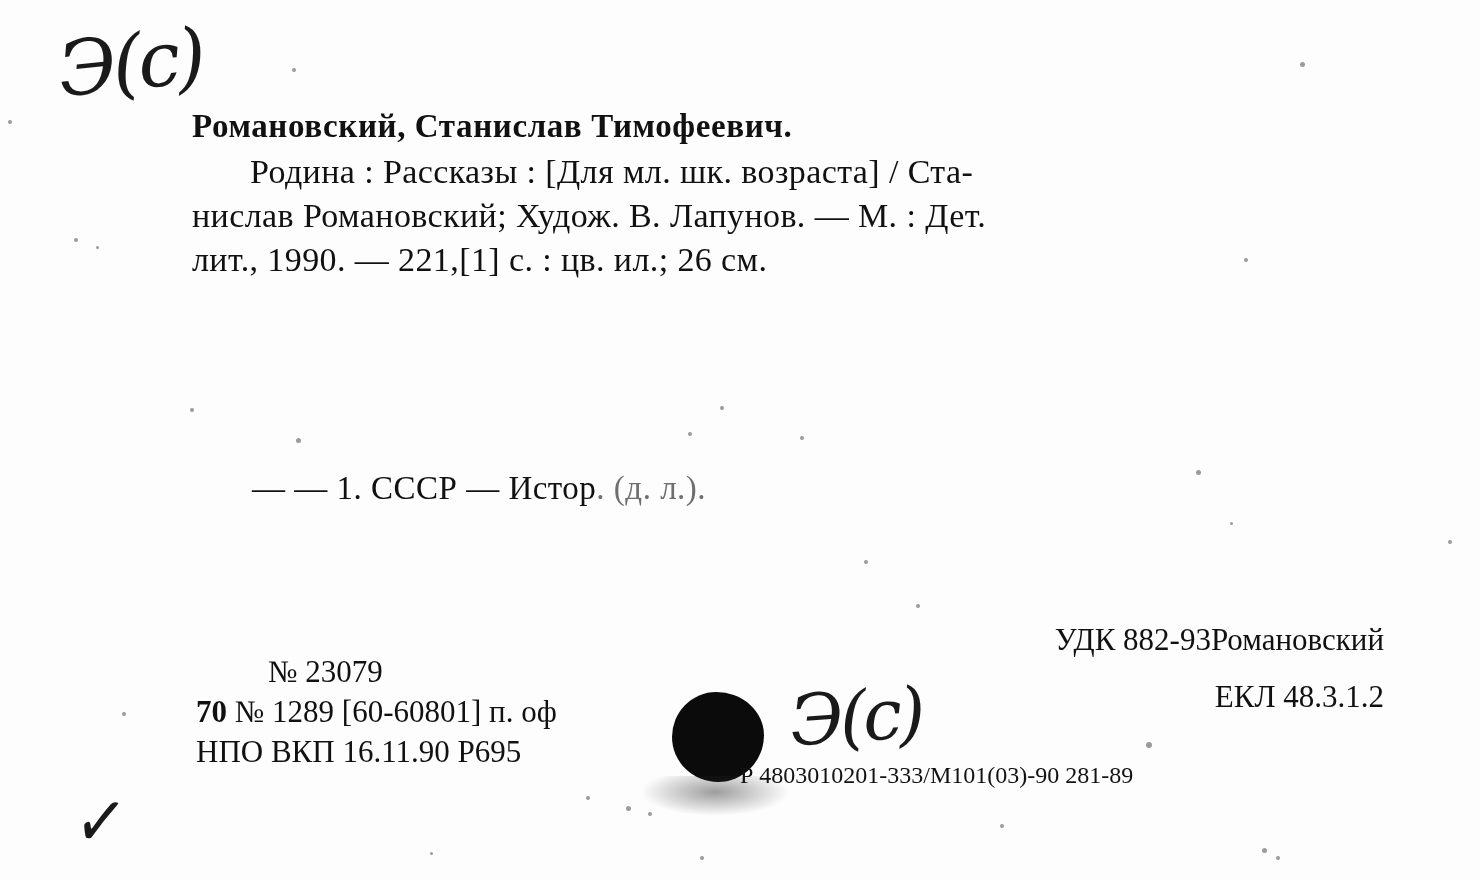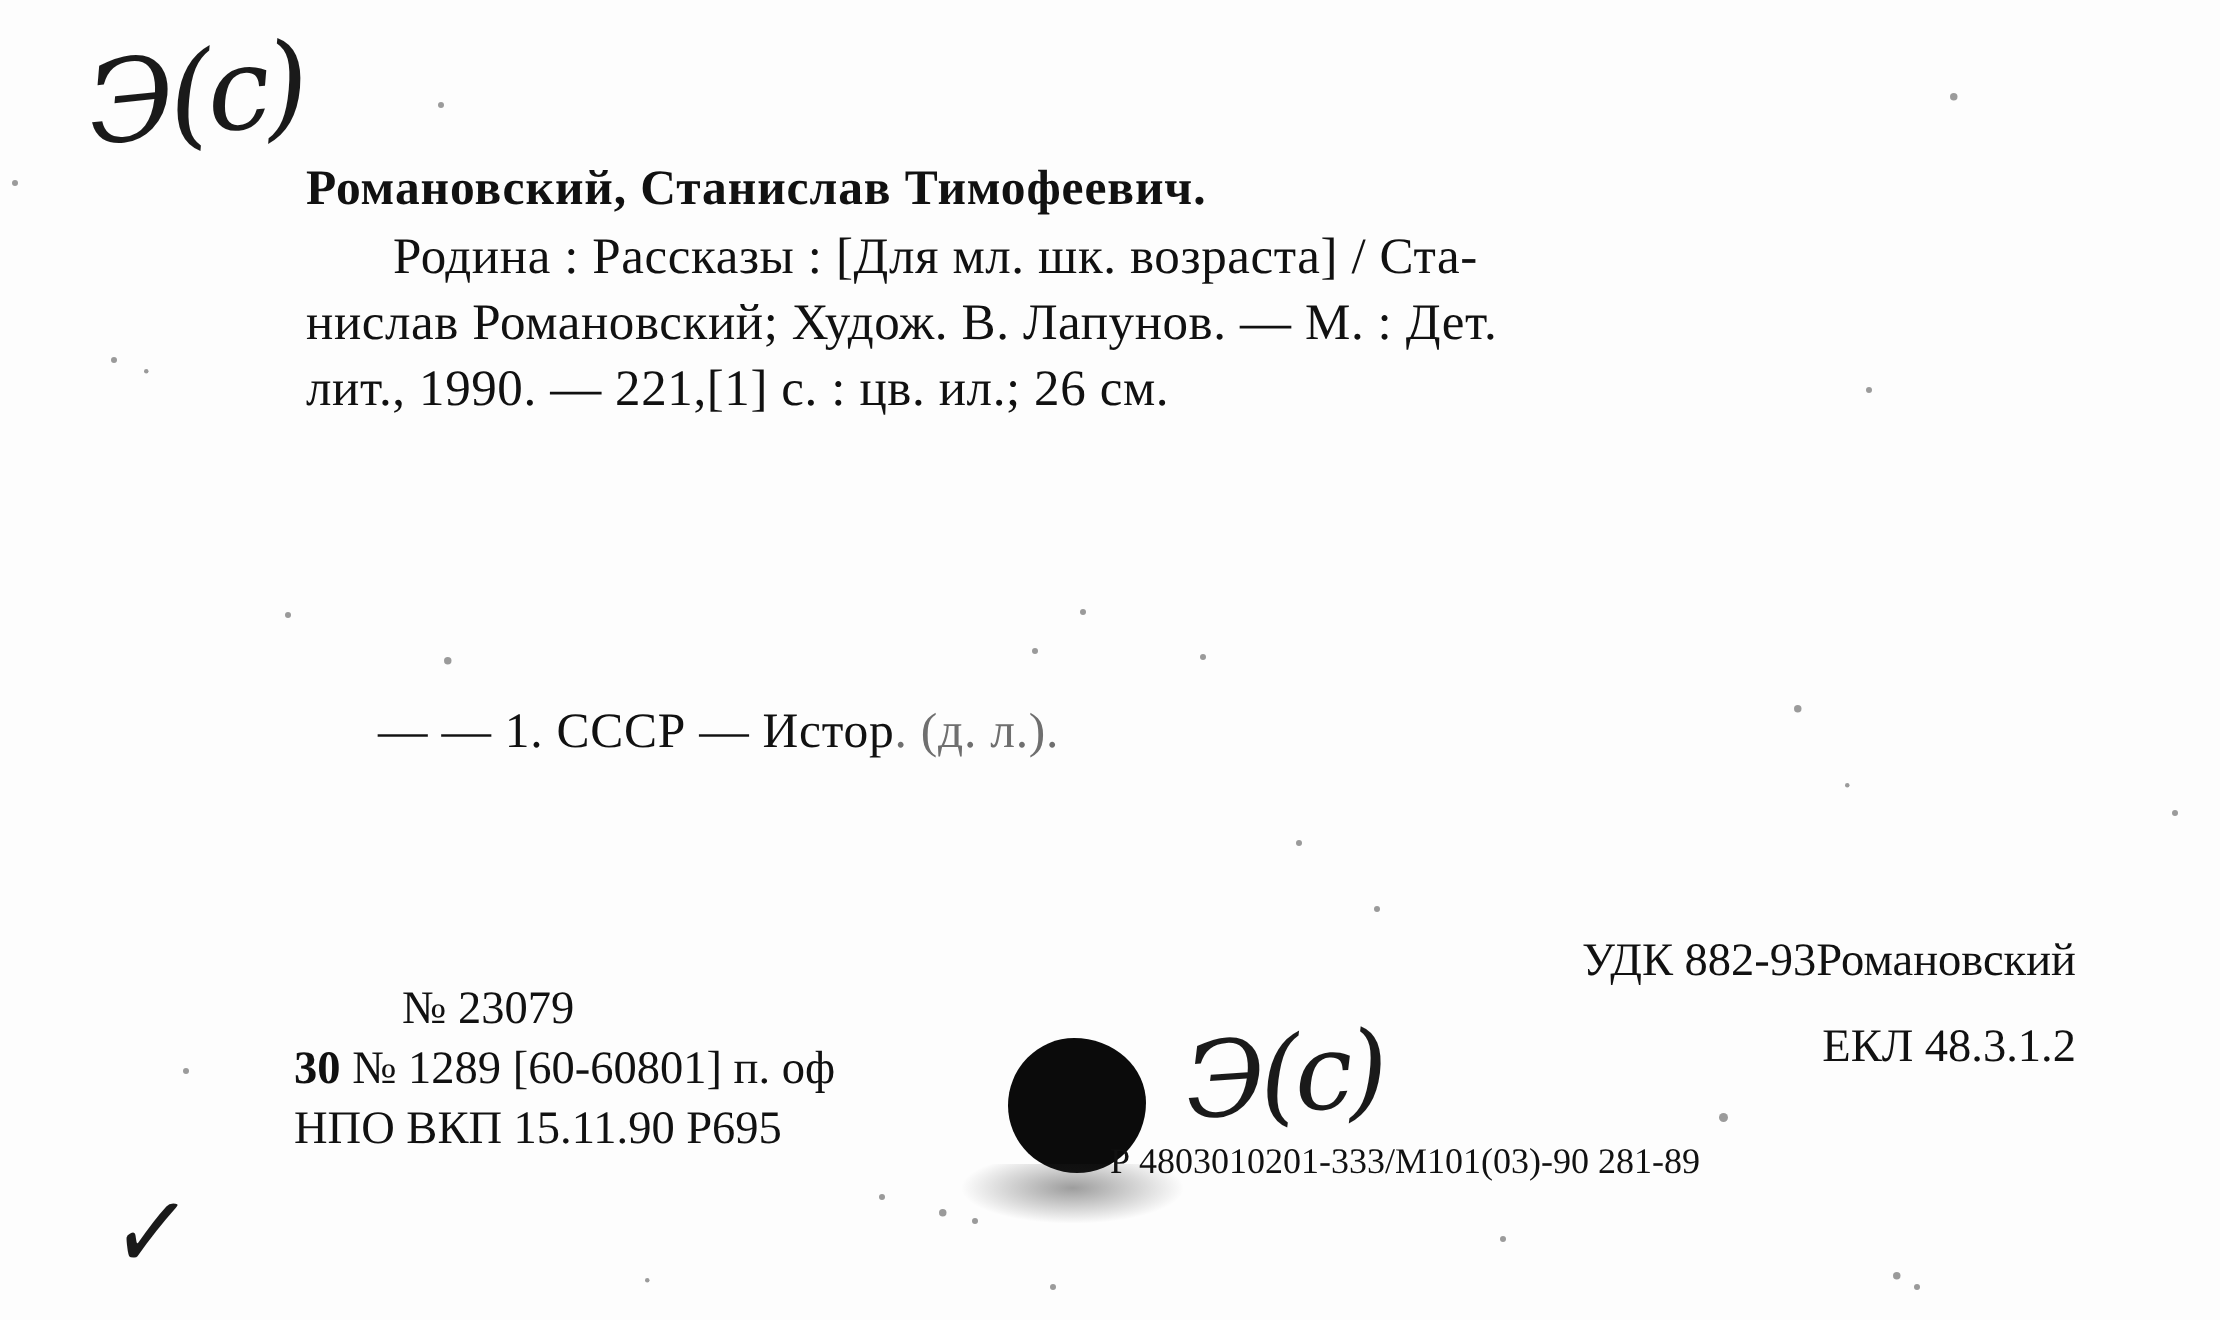--- a/index.html
+++ b/index.html
@@ -68,21 +68,20 @@
     position: absolute;
     left: 192px;
     top: 104px;
     width: 1200px;
   }
   .line {
     font-size: 34px;
     line-height: 44px;
     white-space: nowrap;
     letter-spacing: .4px;
-    margin-left: 12px;
   }
   .author {
     font-weight: bold;
     font-size: 33px;
     letter-spacing: .6px;
     margin-bottom: 2px;
   }
   .indent {
     padding-left: 58px;
   }
@@ -209,24 +208,24 @@
   <div id="subject">
     <span>— — 1. СССР — Истор</span><span class="faded">. (д. л.).</span>
   </div>
 
   <div id="udk">УДК 882-93Романовский</div>
   <div id="ekl">ЕКЛ 48.3.1.2</div>
 
   <div id="stamp-block">
     <div id="stamp-no">№ 23079</div>
     <div id="stamp-order">
-      <span class="prefix">30</span>
+      <span class="prefix">70</span>
       <span>№ 1289 [60-60801] п. оф</span>
     </div>
-    <div>НПО ВКП 15.11.90 Р695</div>
+    <div>НПО ВКП 16.11.90 Р695</div>
   </div>
 
   <div id="blot"></div>
   <div id="blot-smudge"></div>
 
   <div id="imprint">Р 4803010201-333/М101(03)-90 281-89</div>
 
 </div>
 
 </body></html>

